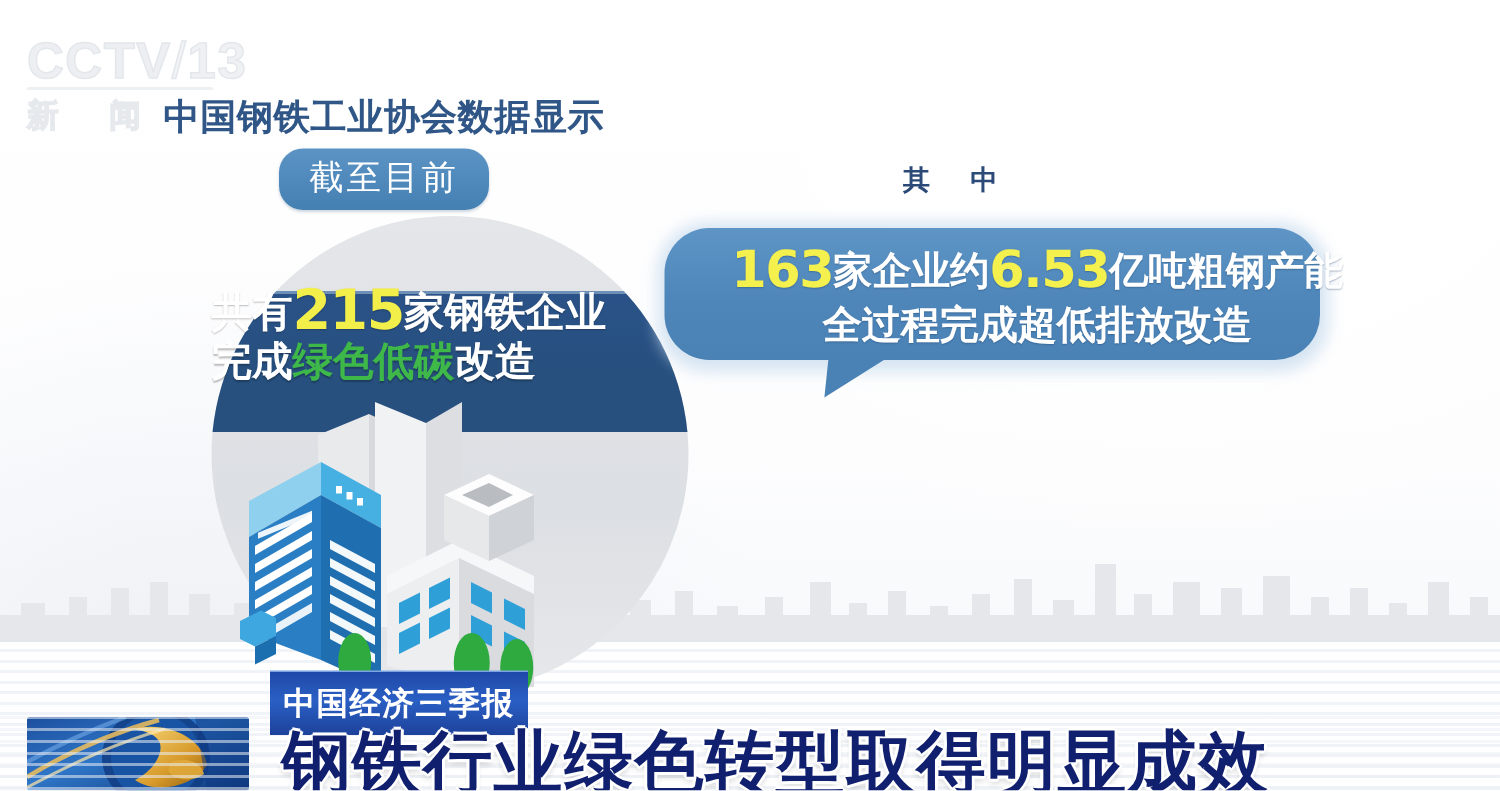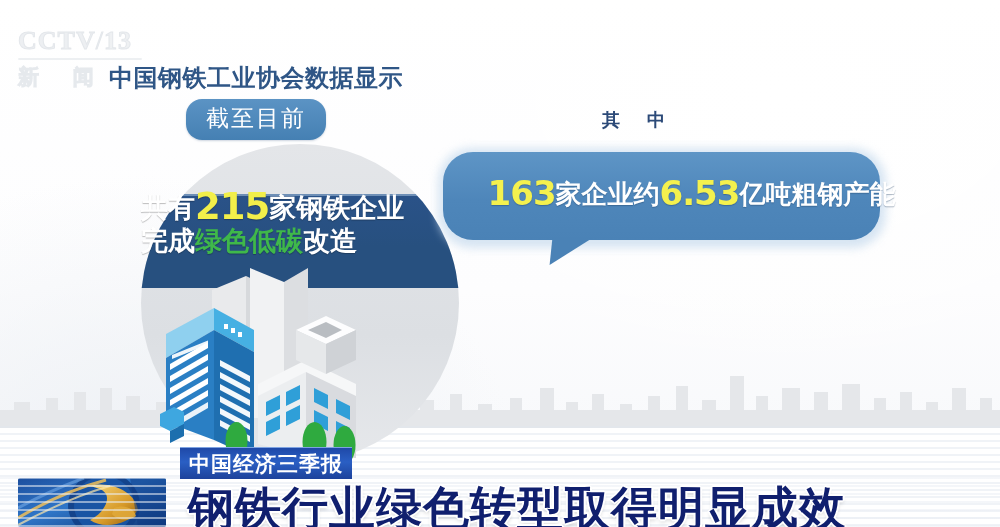--- a/index.html
+++ b/index.html
@@ -22,24 +22,24 @@
       radial-gradient(520px 400px at 14% 88%, #eef1f5 0%, rgba(238,241,245,0) 72%);
     pointer-events:none;
   }
 
   
   .logo{
     position:absolute;left:18px;top:22px;width:136px;height:72px;
     opacity:.55;
   }
   .logo .cctv{
-    font-size:26px;font-weight:700;letter-spacing:1px;
+    font-size:34px;font-weight:700;letter-spacing:1px;
     color:#dfe3e8;
     -webkit-text-stroke:1px #ced4db;
-    font-family:Liberation Serif, serif;
+    font-family:Liberation Sans, sans-serif;
     line-height:38px;
   }
   .logo .cctv .slash{color:#e6eaee;font-weight:400;}
   .logo .cctv .num{color:#e2e6ea;}
   .logo .underline{
     height:2px;background:#e0e4e9;width:124px;margin-top:-2px;border-radius:2px;
   }
   .logo .xinwen{
     margin-top:3px;
     font-size:21px;font-weight:700;letter-spacing:14px;
@@ -109,21 +109,21 @@
     box-sizing:border-box;
   }
   .bubble-tail{
     position:absolute;left:551px;top:238px;width:0;height:0;
     border-left:0 solid transparent;
     border-top:27px solid #4a82b6;
     border-right:40px solid transparent;
     transform:skewX(-6deg);
   }
   .bubble-text{
-    position:absolute;left:443px;top:175px;width:497px;
+    position:absolute;left:443px;top:162px;width:497px;
     text-align:center;white-space:nowrap;pointer-events:none;
   }
   .bubble-text .b1,.bubble-text .b2{
     font-size:26px;font-weight:700;color:#ffffff;line-height:36px;
     text-shadow:0 1px 1px rgba(25,55,90,.35);
   }
   .bubble-text .num-y2{
     color:#f4f14e;font-size:34px;font-weight:700;
     font-family:"DejaVu Sans",sans-serif;letter-spacing:-1px;vertical-align:-2px;
   }
@@ -143,21 +143,21 @@
   .buildings{position:absolute;left:150px;top:268px;width:270px;height:200px;}
 
   
   .globe{
     position:absolute;left:18px;top:478px;width:148px;height:49px;overflow:hidden;
     border-radius:2px;
   }
 
   
   .tag{
-    position:absolute;left:180px;top:447px;height:32px;
+    position:absolute;left:180px;top:447px;height:43px;
     padding:0 9px;display:flex;align-items:center;
     background:linear-gradient(180deg,#1f49a8 0%,#2a5fc4 45%,#1d429b 100%);
     border-top:1px solid #7ea3e2;
     color:#ffffff;font-size:21px;font-weight:700;letter-spacing:1px;
     white-space:nowrap;box-sizing:border-box;
   }
   .headline{
     position:absolute;left:188px;top:478px;
     font-size:46px;font-weight:700;letter-spacing:1px;white-space:nowrap;
     color:#101f6e;
@@ -220,20 +220,21 @@
   <div class="band-text">
     <div class="l1"><span>共有</span><span class="num-y">215</span><span>家钢铁企业</span></div>
     <div class="l2"><span>完成</span><span class="grn">绿色低碳</span><span>改造</span></div>
   </div>
 
   <div class="bubble-glow"></div>
   <div class="bubble"></div>
   <div class="bubble-tail"></div>
   <div class="bubble-text">
     <div class="b1"><span class="num-y2">163</span><span>家企业约</span><span class="num-y2">6.53</span><span>亿吨粗钢产能</span></div>
+    <div class="b2">全过程完成超低排放改造</div>
   </div>
 
   <svg class="buildings" viewBox="0 0 270 200">
 
     <polygon fill="#e9eaec" points="62,22 96,8 96,150 62,150"></polygon>
     <polygon fill="#d7d9dc" points="96,8 126,22 126,150 96,150"></polygon>
     <polygon fill="#f1f2f3" points="100,0 134,14 134,150 100,150"></polygon>
     <polygon fill="#dcdee1" points="134,14 158,0 158,150 134,150"></polygon>
 
     <polygon fill="#8fd0ef" points="16,66 64,40 64,62 16,90"></polygon>

